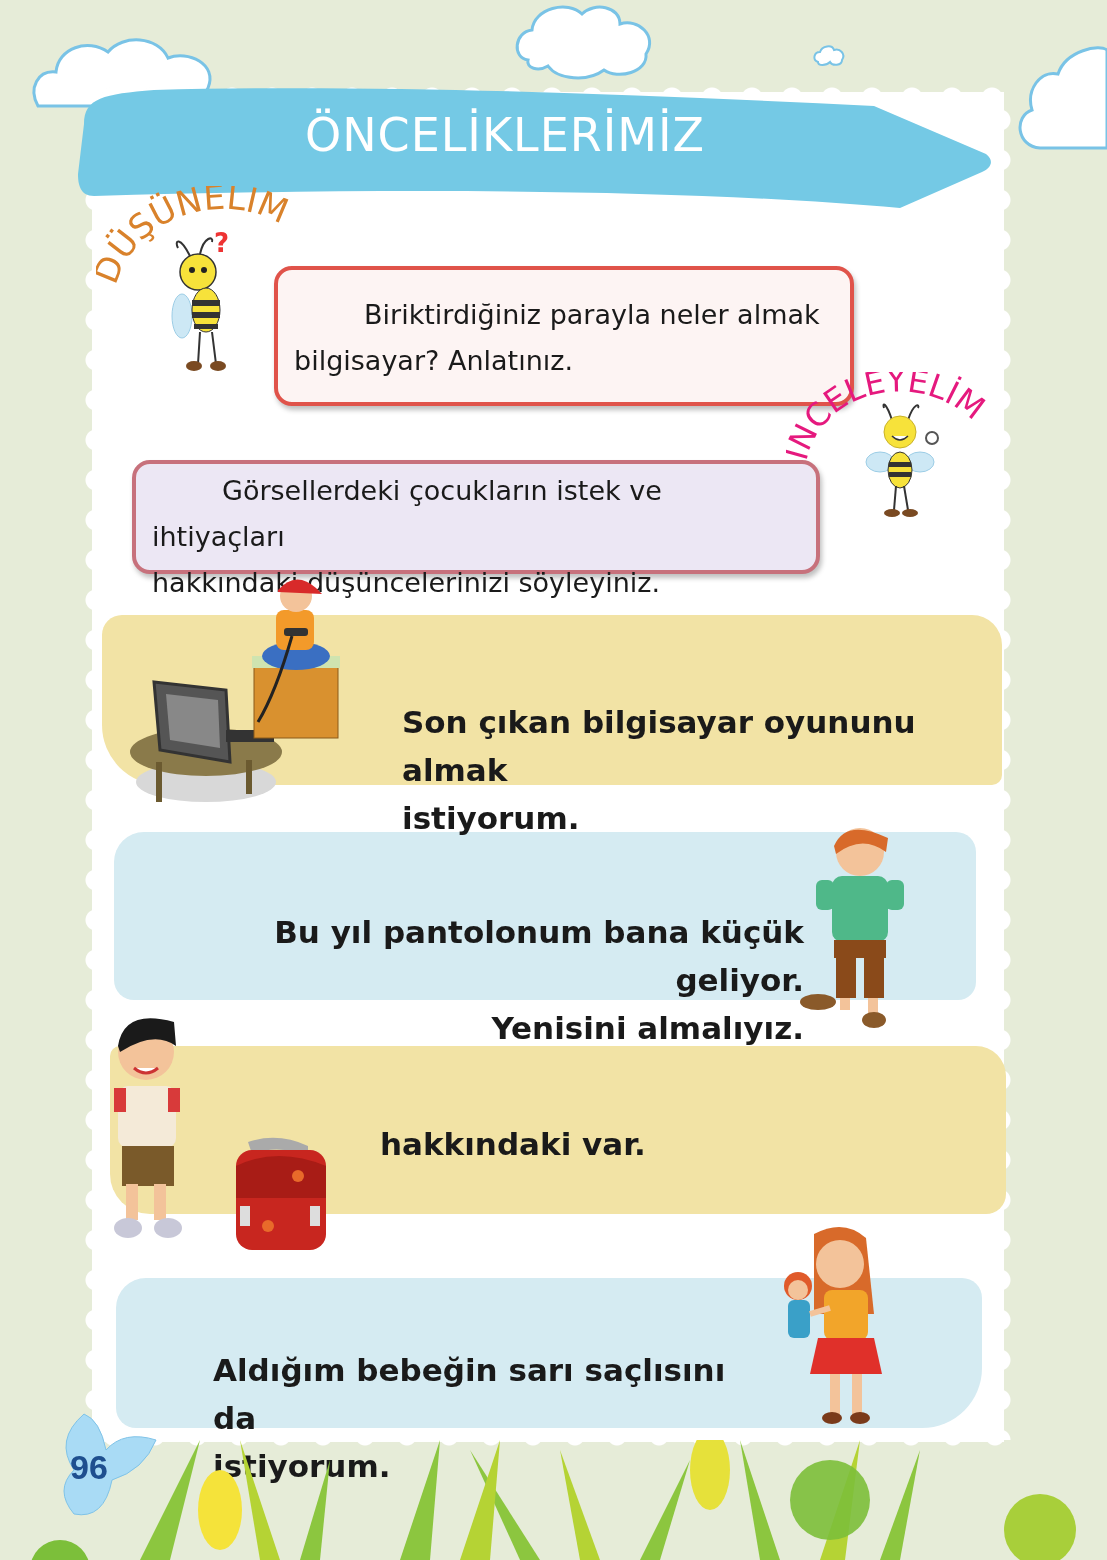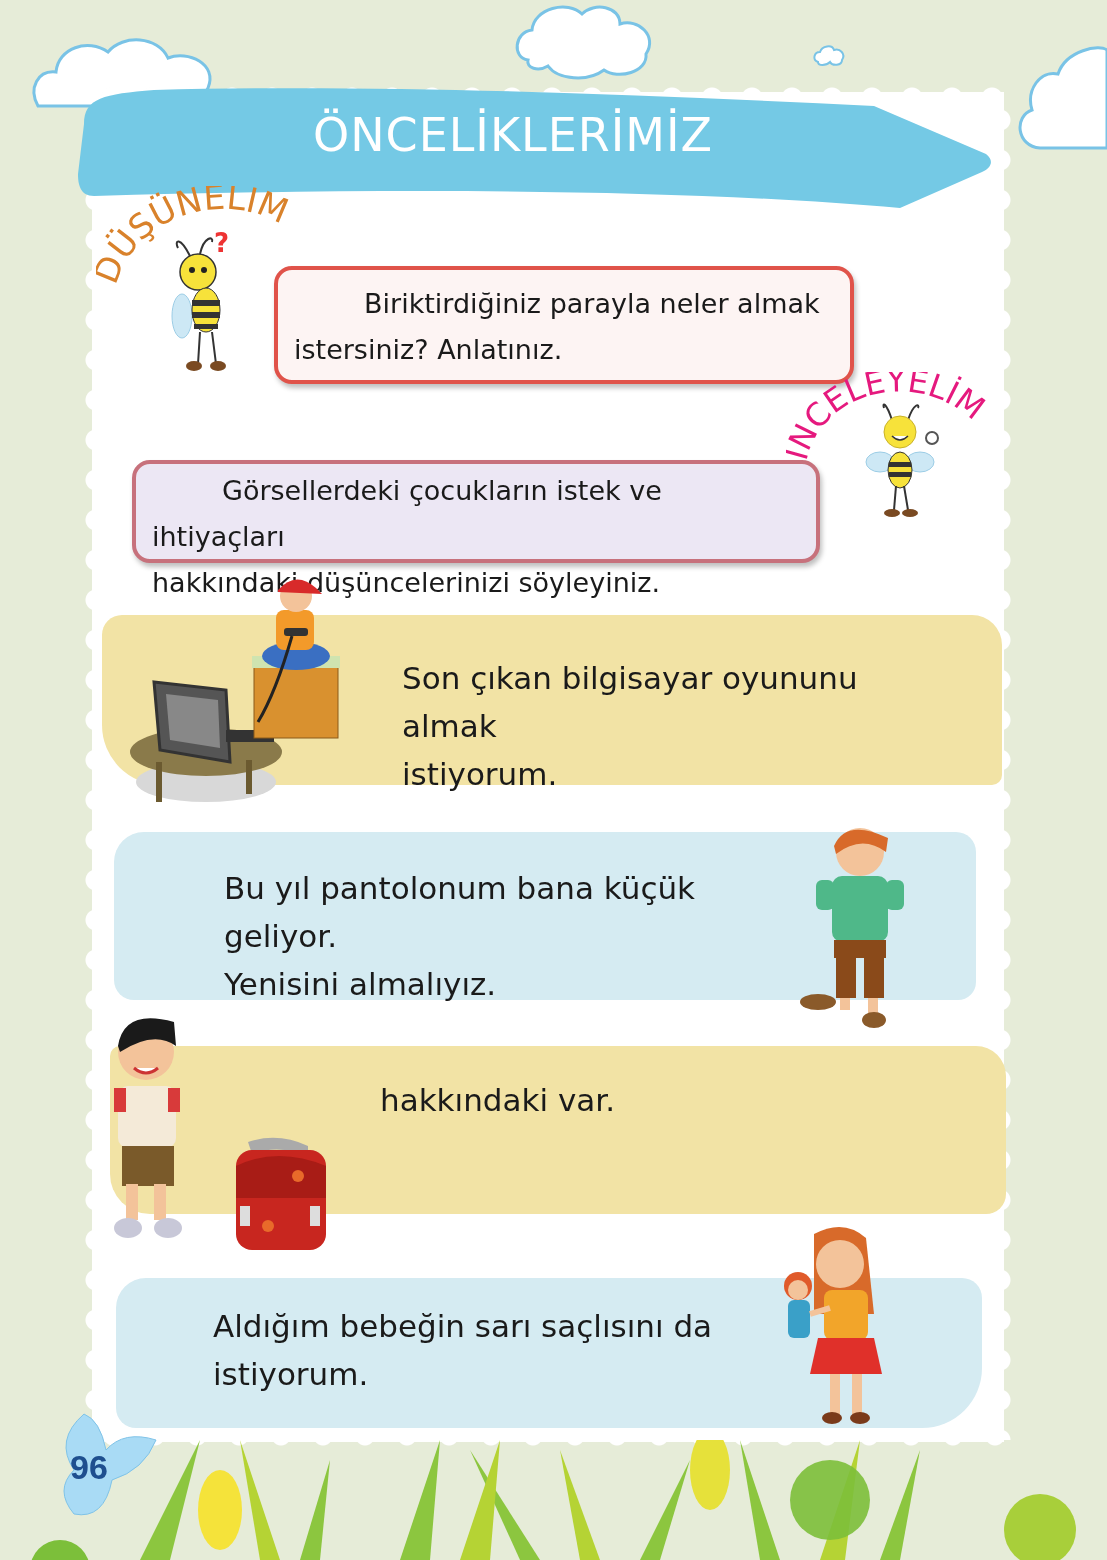--- a/index.html
+++ b/index.html
@@ -20,30 +20,30 @@
     background: radial-gradient(circle at 50% 0%, #fff 9px, transparent 10px) 0 0/42px 16px repeat-x; }
   .scallop-left { left: 80px; top: 100px; width: 16px; height: 1340px;
     background: radial-gradient(circle at 100% 50%, #fff 10px, transparent 11px) 0 0/16px 40px repeat-y; }
   .scallop-right { left: 1000px; top: 100px; width: 16px; height: 1340px;
     background: radial-gradient(circle at 0% 50%, #fff 10px, transparent 11px) 0 0/16px 40px repeat-y; }
 
   .banner { position: absolute; left: 74px; top: 84px; width: 920px; height: 128px; }
   .banner-title {
     position: absolute; left: 0; top: 108px; width: 1010px; text-align: center;
     color: #ffffff; font-size: 46px; letter-spacing: 1px;
-    font-family: "DejaVu Sans", sans-serif; font-weight: normal; padding-left: 8px;
+    font-family: "DejaVu Sans", sans-serif; font-weight: normal;
   }
 
   .arc-label { position: absolute; }
   .arc-label text { font-family: "DejaVu Sans", sans-serif; }
 
   .bee { position: absolute; }
 
   .prompt-box {
-    position: absolute; border-radius: 18px; padding: 11px 16px;
+    position: absolute; border-radius: 18px; padding: 22px 16px;
     font-size: 27px; line-height: 46px; color: #1a1a1a;
     box-shadow: 2px 4px 5px rgba(0,0,0,0.25);
     font-family: "DejaVu Sans", sans-serif;
   }
   .prompt-1 { left: 274px; top: 266px; width: 540px; height: 88px;
     border: 4px solid #e0534a; background: #fdf4f3; }
   .prompt-2 { left: 132px; top: 460px; width: 648px; height: 80px;
     border: 4px solid #c7717c; background: #ece7f4; padding-top: 4px; }
   .indent { display: inline-block; width: 70px; }
 
@@ -52,24 +52,24 @@
   }
   .strip-yellow { background: #f2e3a5; }
   .strip-blue { background: #d5ebf2; }
   .strip-1 { left: 102px; top: 615px; width: 900px; height: 170px; border-radius: 20px 30px 10px 60px; }
   .strip-2 { left: 114px; top: 832px; width: 862px; height: 168px; border-radius: 30px 20px 18px 20px; }
   .strip-3 { left: 110px; top: 1046px; width: 896px; height: 168px; border-radius: 10px 30px 20px 40px; }
   .strip-4 { left: 116px; top: 1278px; width: 866px; height: 150px; border-radius: 30px 20px 60px 20px; }
 
   .strip-text {
     position: absolute; font-size: 31px; line-height: 48px; color: #1a1a1a;
-    font-family: "DejaVu Sans", sans-serif; font-weight: normal;
+    font-family: "DejaVu Sans", sans-serif; font-weight: bold; margin-top: 44px;
   }
   .t1 { left: 402px; top: 654px; width: 560px; }
-  .t2 { left: 224px; top: 864px; width: 580px; }
+  .t2 { left: 224px; top: 864px; width: 580px; text-align: right; }
   .t3 { left: 380px; top: 1076px; width: 560px; }
   .t4 { left: 213px; top: 1302px; width: 560px; }
 
   .illus { position: absolute; }
 
   .grass { position: absolute; left: 0; top: 1440px; width: 1107px; height: 120px; }
   .page-number-badge { position: absolute; left: 44px; top: 1410px; width: 120px; height: 110px; }
   .page-number {
     position: absolute; left: 70px; top: 1448px; font-size: 34px; font-weight: bold;
     color: #1e4f8f; font-family: Liberation Sans, sans-serif;
@@ -122,21 +122,21 @@
     <rect x="32" y="86" width="28" height="6" fill="#333"></rect>
     <rect x="34" y="98" width="24" height="5" fill="#333"></rect>
   <line x1="40" y1="106" x2="38" y2="138" stroke="#333" stroke-width="2"></line>
   <line x1="52" y1="106" x2="56" y2="138" stroke="#333" stroke-width="2"></line>
   <ellipse cx="34" cy="140" rx="8" ry="5" fill="#7a4a22"></ellipse>
     <ellipse cx="58" cy="140" rx="8" ry="5" fill="#7a4a22"></ellipse>
 </svg>
 
 <div class="prompt-box prompt-1">
   <div><span class="indent"></span><span>Biriktirdiğiniz parayla neler almak</span></div>
-  <div>istersiniz? Anlatınız.</div>
+  <div>bilgisayar? Anlatınız.</div>
 </div>
 
 <svg class="arc-label" style="left:786px;top:372px" width="230" height="110" viewBox="0 0 230 110">
   <defs>
       <path id="arc2" d="M20 90 C40 0 180 -10 216 96"></path>
     </defs>
   <text font-size="32" fill="#e5197e"><textPath href="#arc2">İNCELEYELİM</textPath></text>
 </svg>
 
 <svg class="bee" style="left:862px;top:398px" width="84" height="124" viewBox="0 0 84 124">

